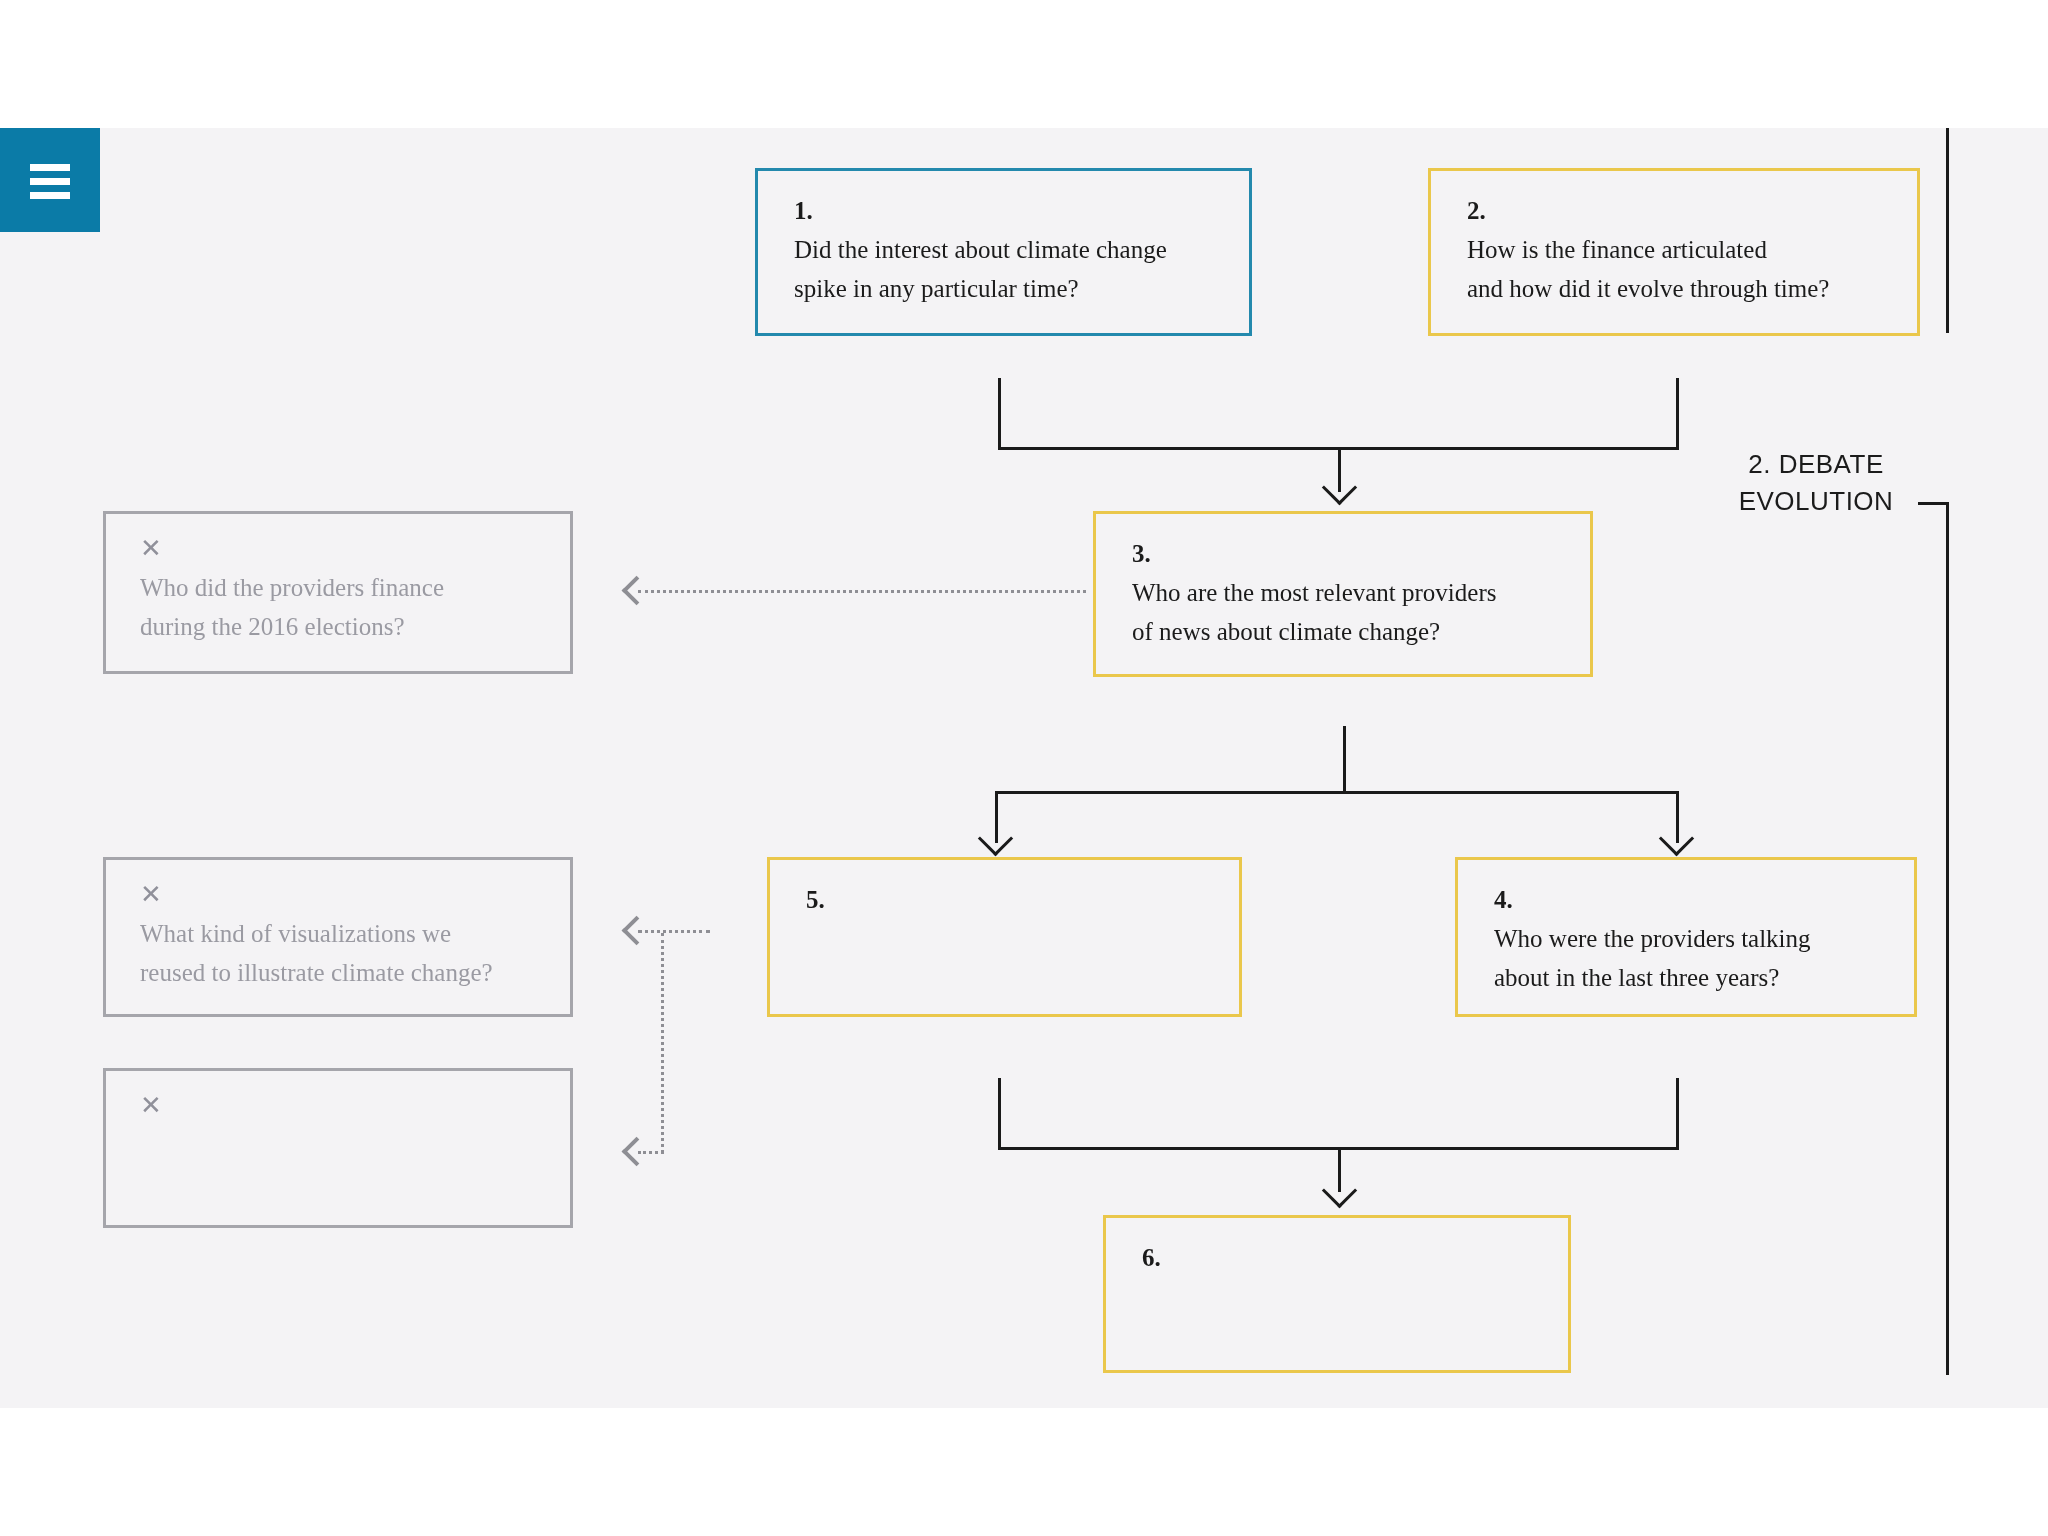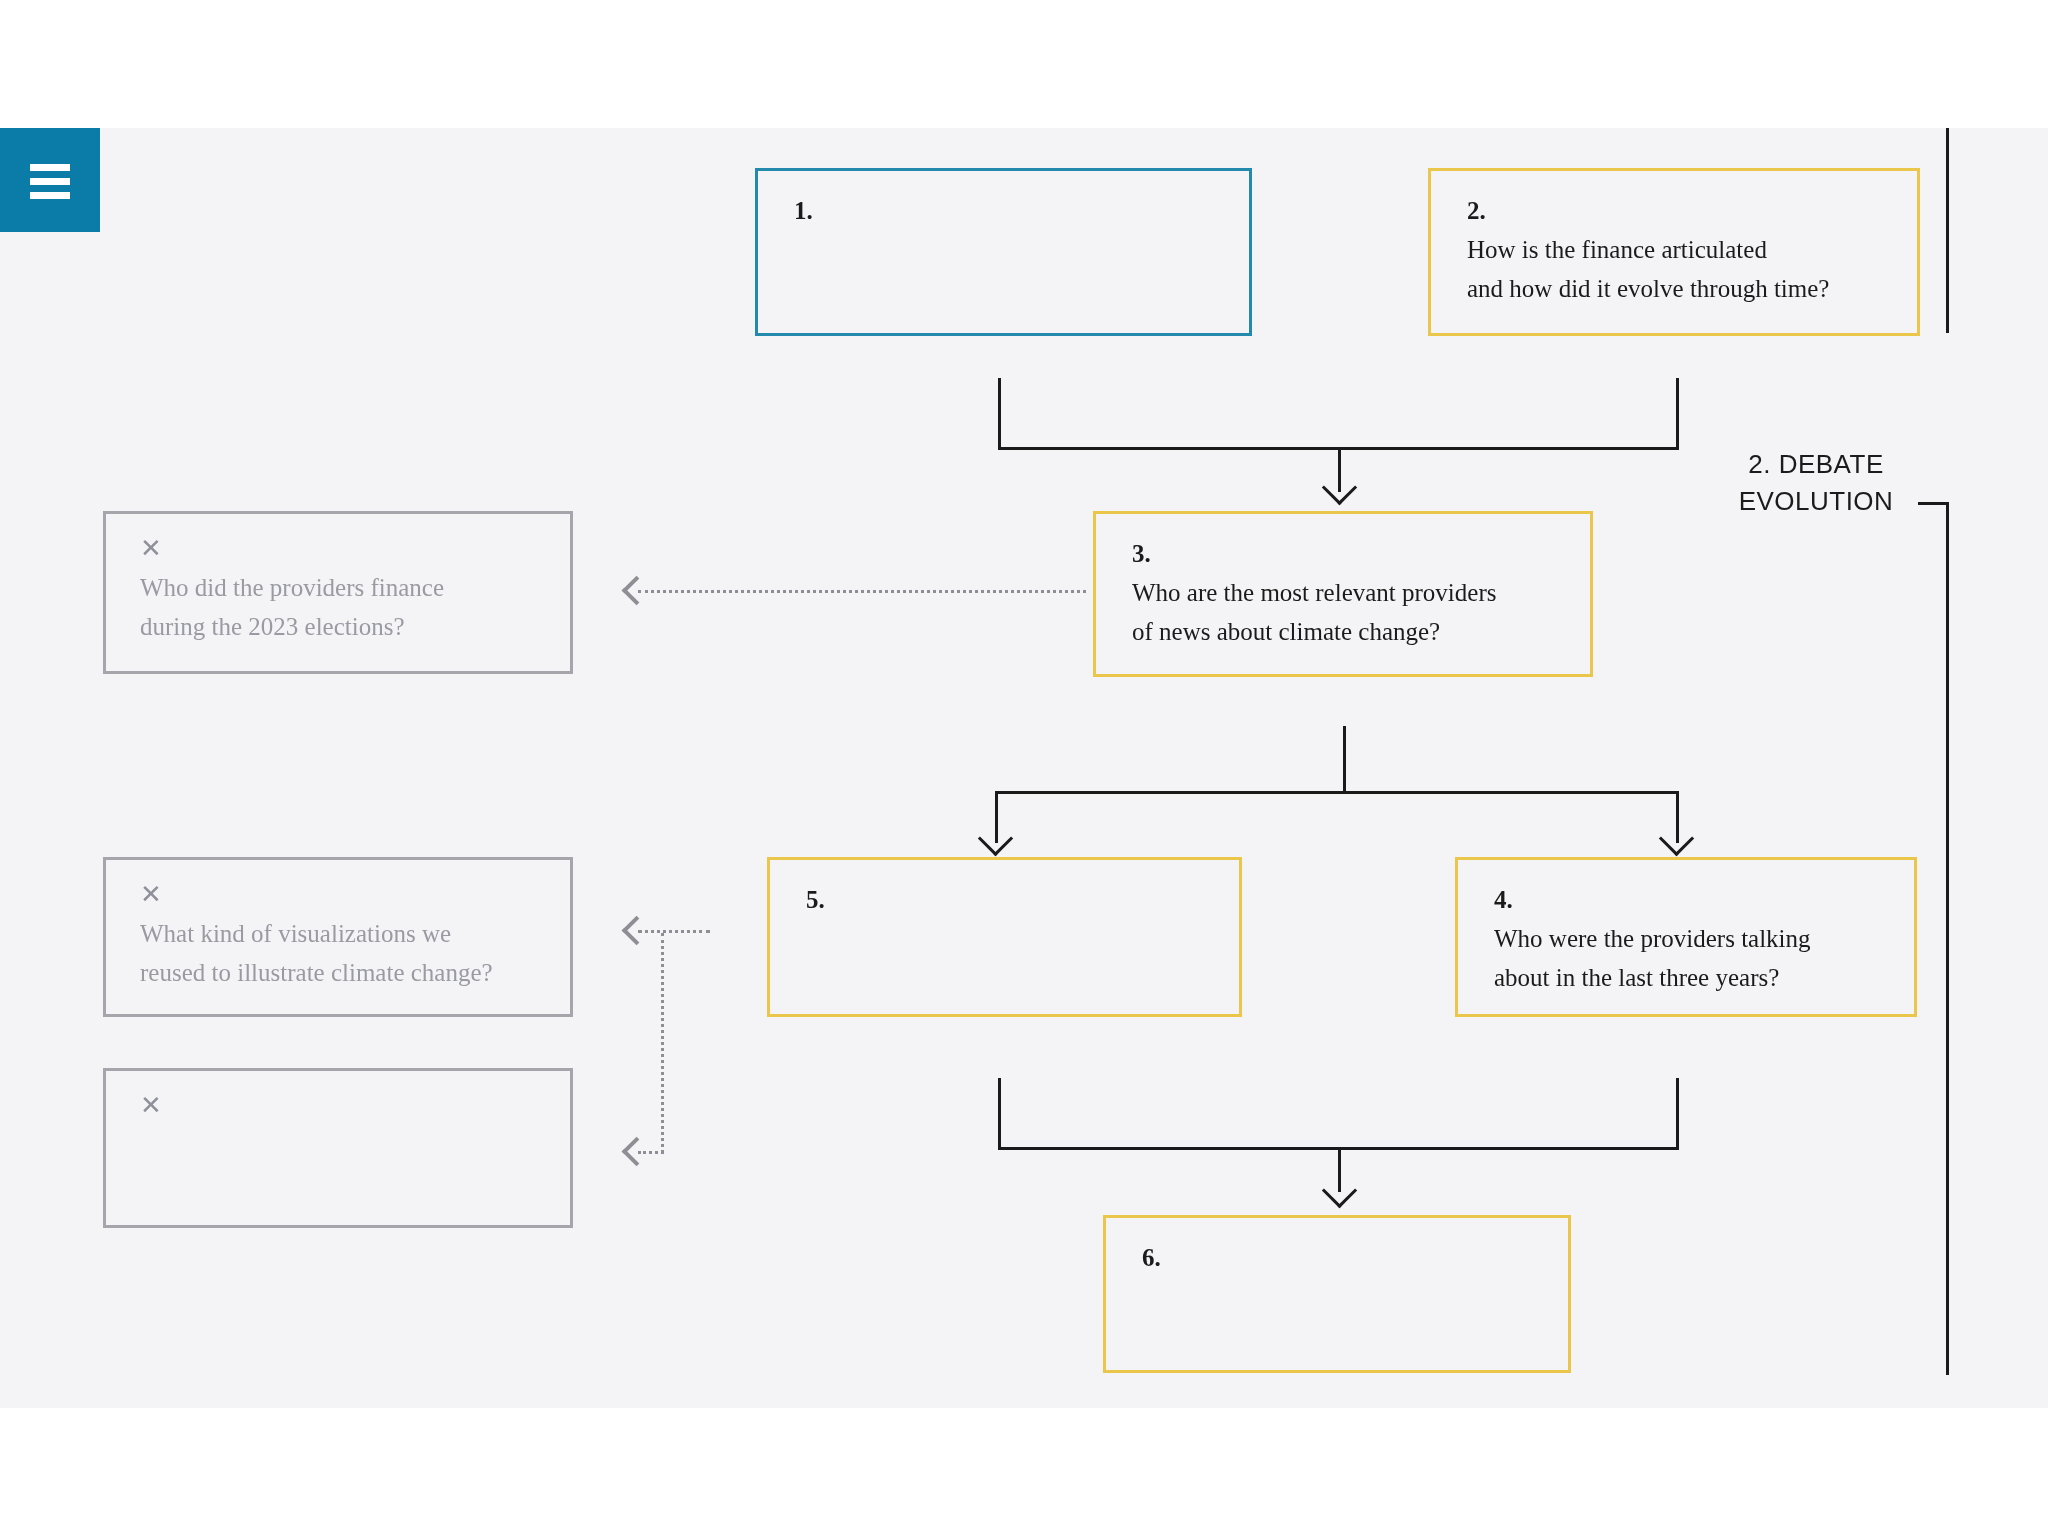--- a/index.html
+++ b/index.html
@@ -80,20 +80,22 @@
 <div class="menu-btn">
   <div>
     <span class="bar bar1"></span>
     <span class="bar bar2"></span>
     <span class="bar bar3"></span>
   </div>
 </div>
 
 <div class="qbox teal" style="left:755px;top:168px;width:497px;height:168px">
   <div class="qnum">1.</div>
+  <div class="qtext">Did the interest about climate change
+spike in any particular time?</div>
 </div>
 
 <div class="qbox yellow" style="left:1428px;top:168px;width:492px;height:168px">
   <div class="qnum">2.</div>
   <div class="qtext">How is the finance articulated
 and how did it evolve through time?</div>
 </div>
 
 <div class="qbox yellow" style="left:1093px;top:511px;width:500px;height:166px">
   <div class="qnum">3.</div>
@@ -111,21 +113,21 @@
 about in the last three years?</div>
 </div>
 
 <div class="qbox yellow" style="left:1103px;top:1215px;width:468px;height:158px">
   <div class="qnum">6.</div>
 </div>
 
 <div class="gbox" style="left:103px;top:511px;width:470px;height:163px">
   <div class="gx">✕</div>
   <div class="gtext">Who did the providers finance
-during the 2023 elections?</div>
+during the 2016 elections?</div>
 </div>
 
 <div class="gbox" style="left:103px;top:857px;width:470px;height:160px">
   <div class="gx">✕</div>
   <div class="gtext">What kind of visualizations we
 reused to illustrate climate change?</div>
 </div>
 
 <div class="gbox" style="left:103px;top:1068px;width:470px;height:160px">
   <div class="gx">✕</div>

